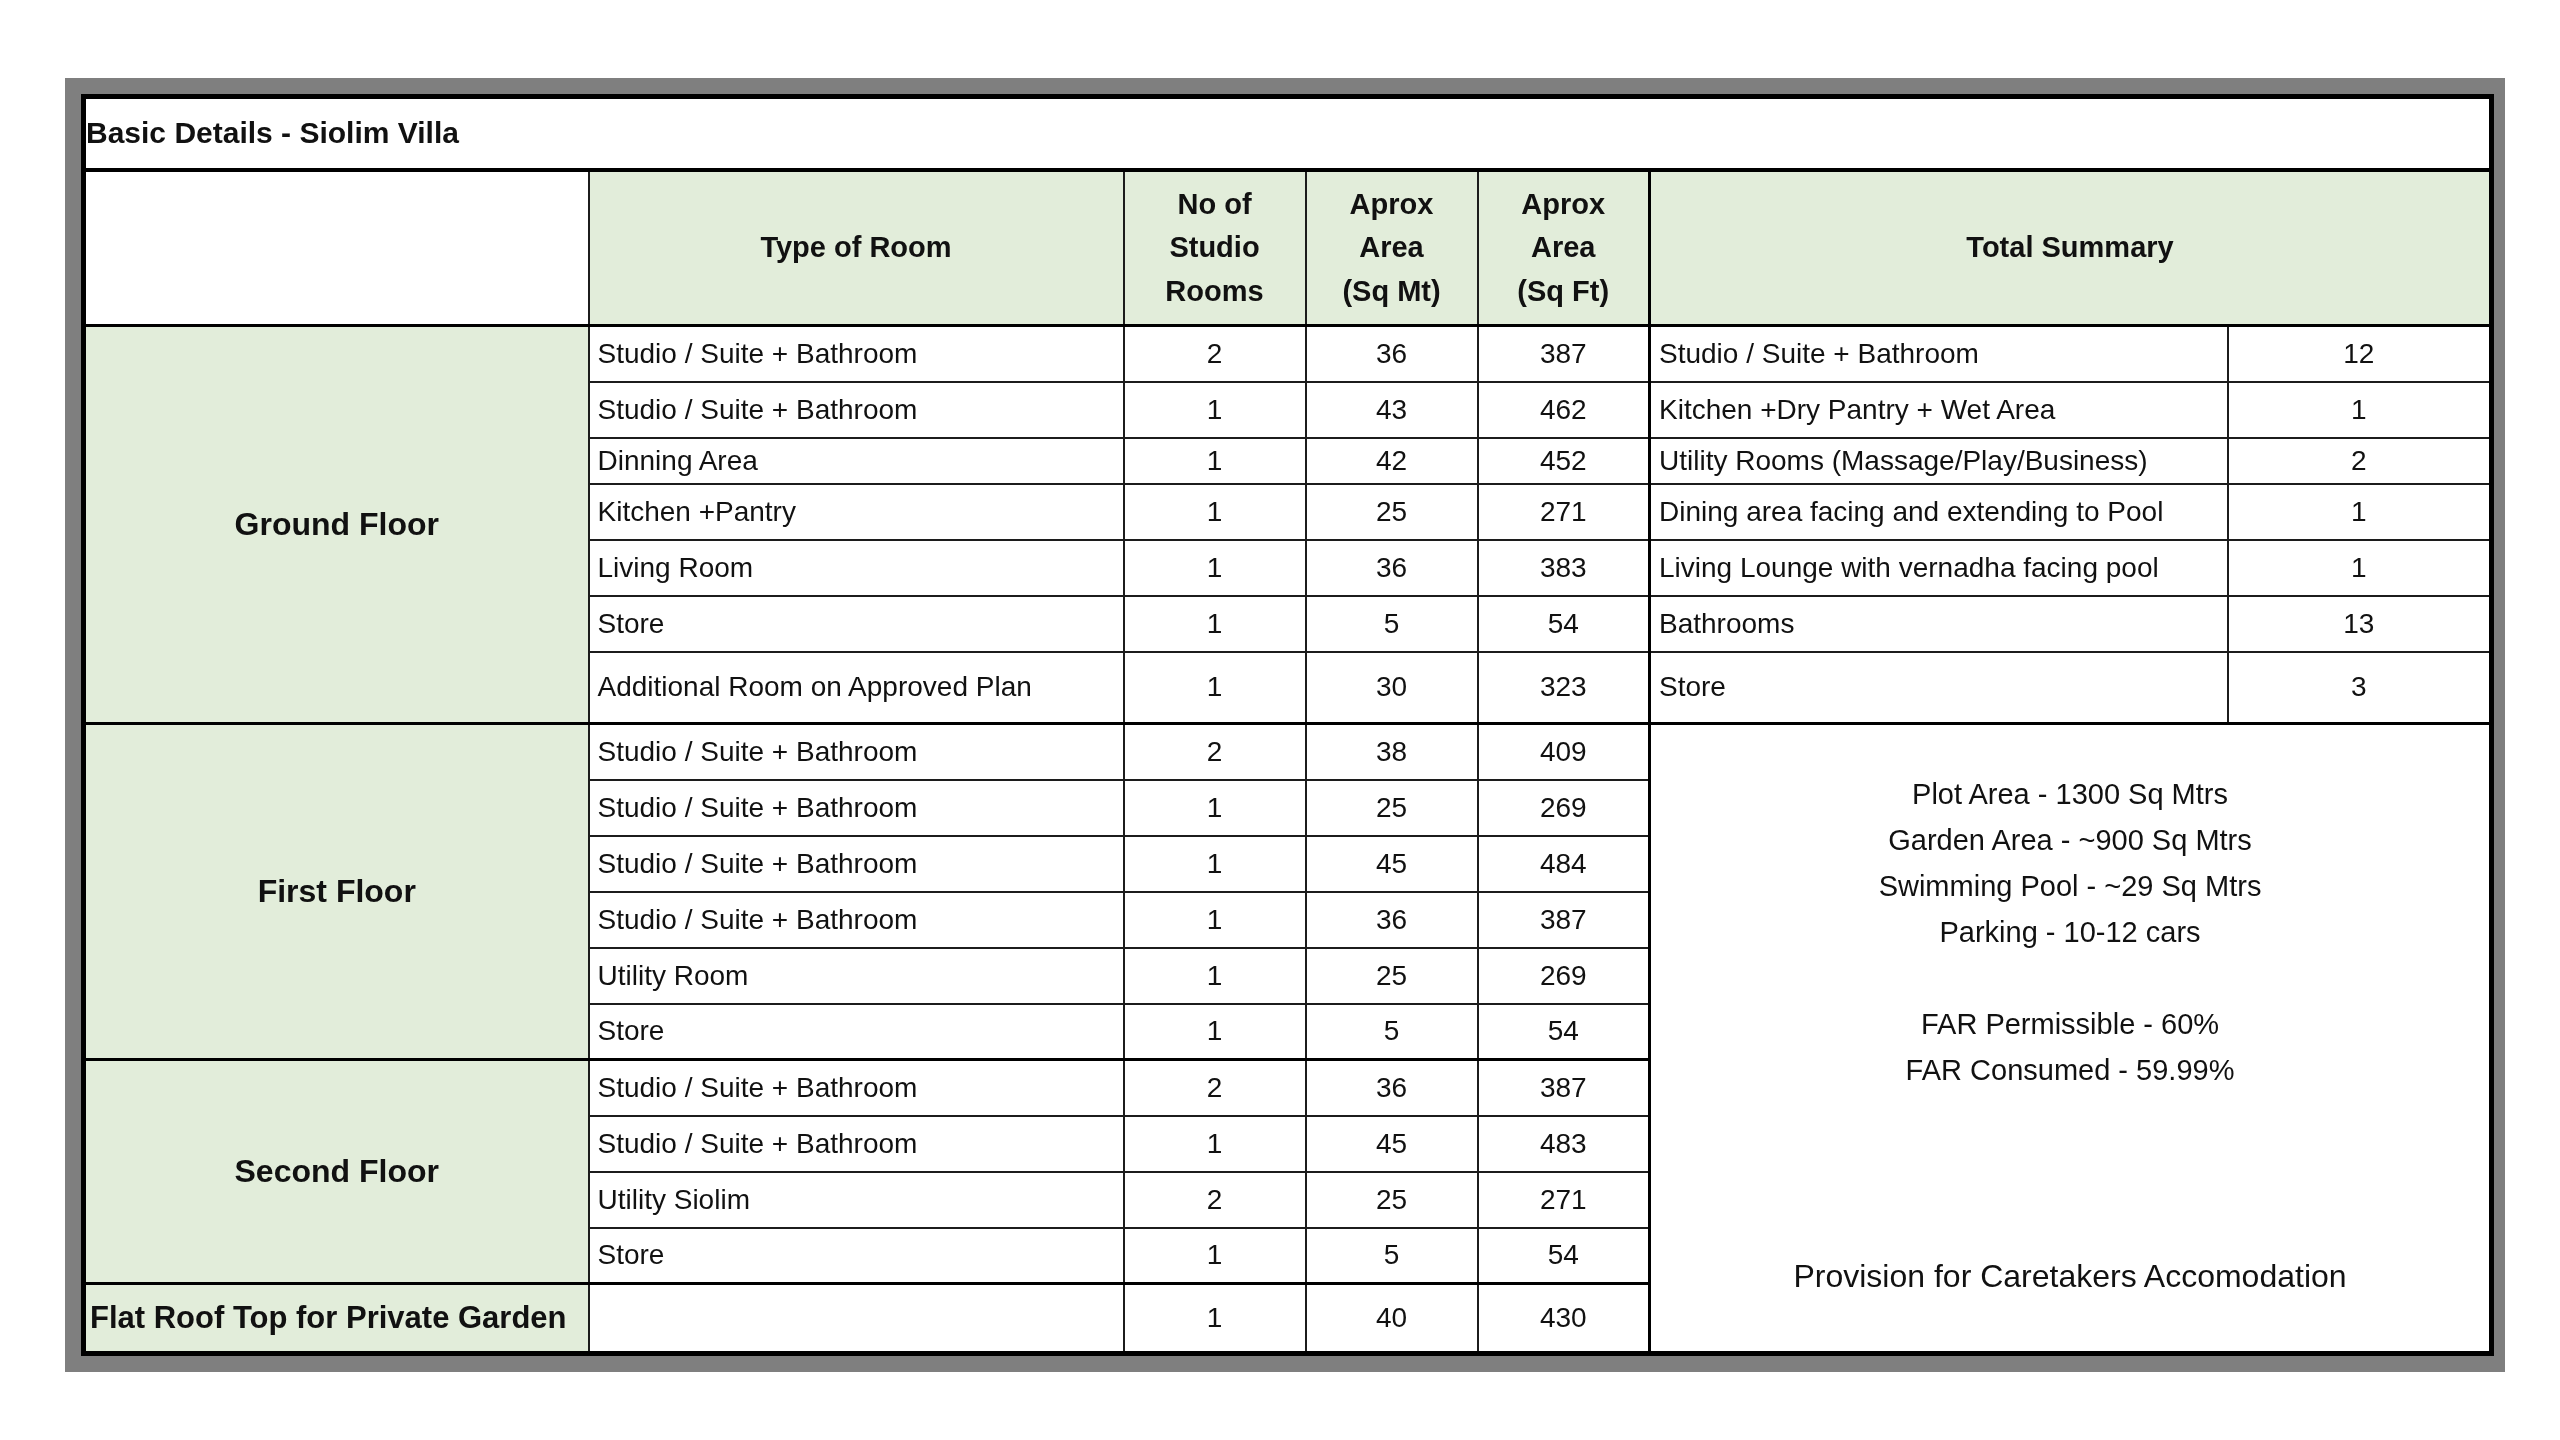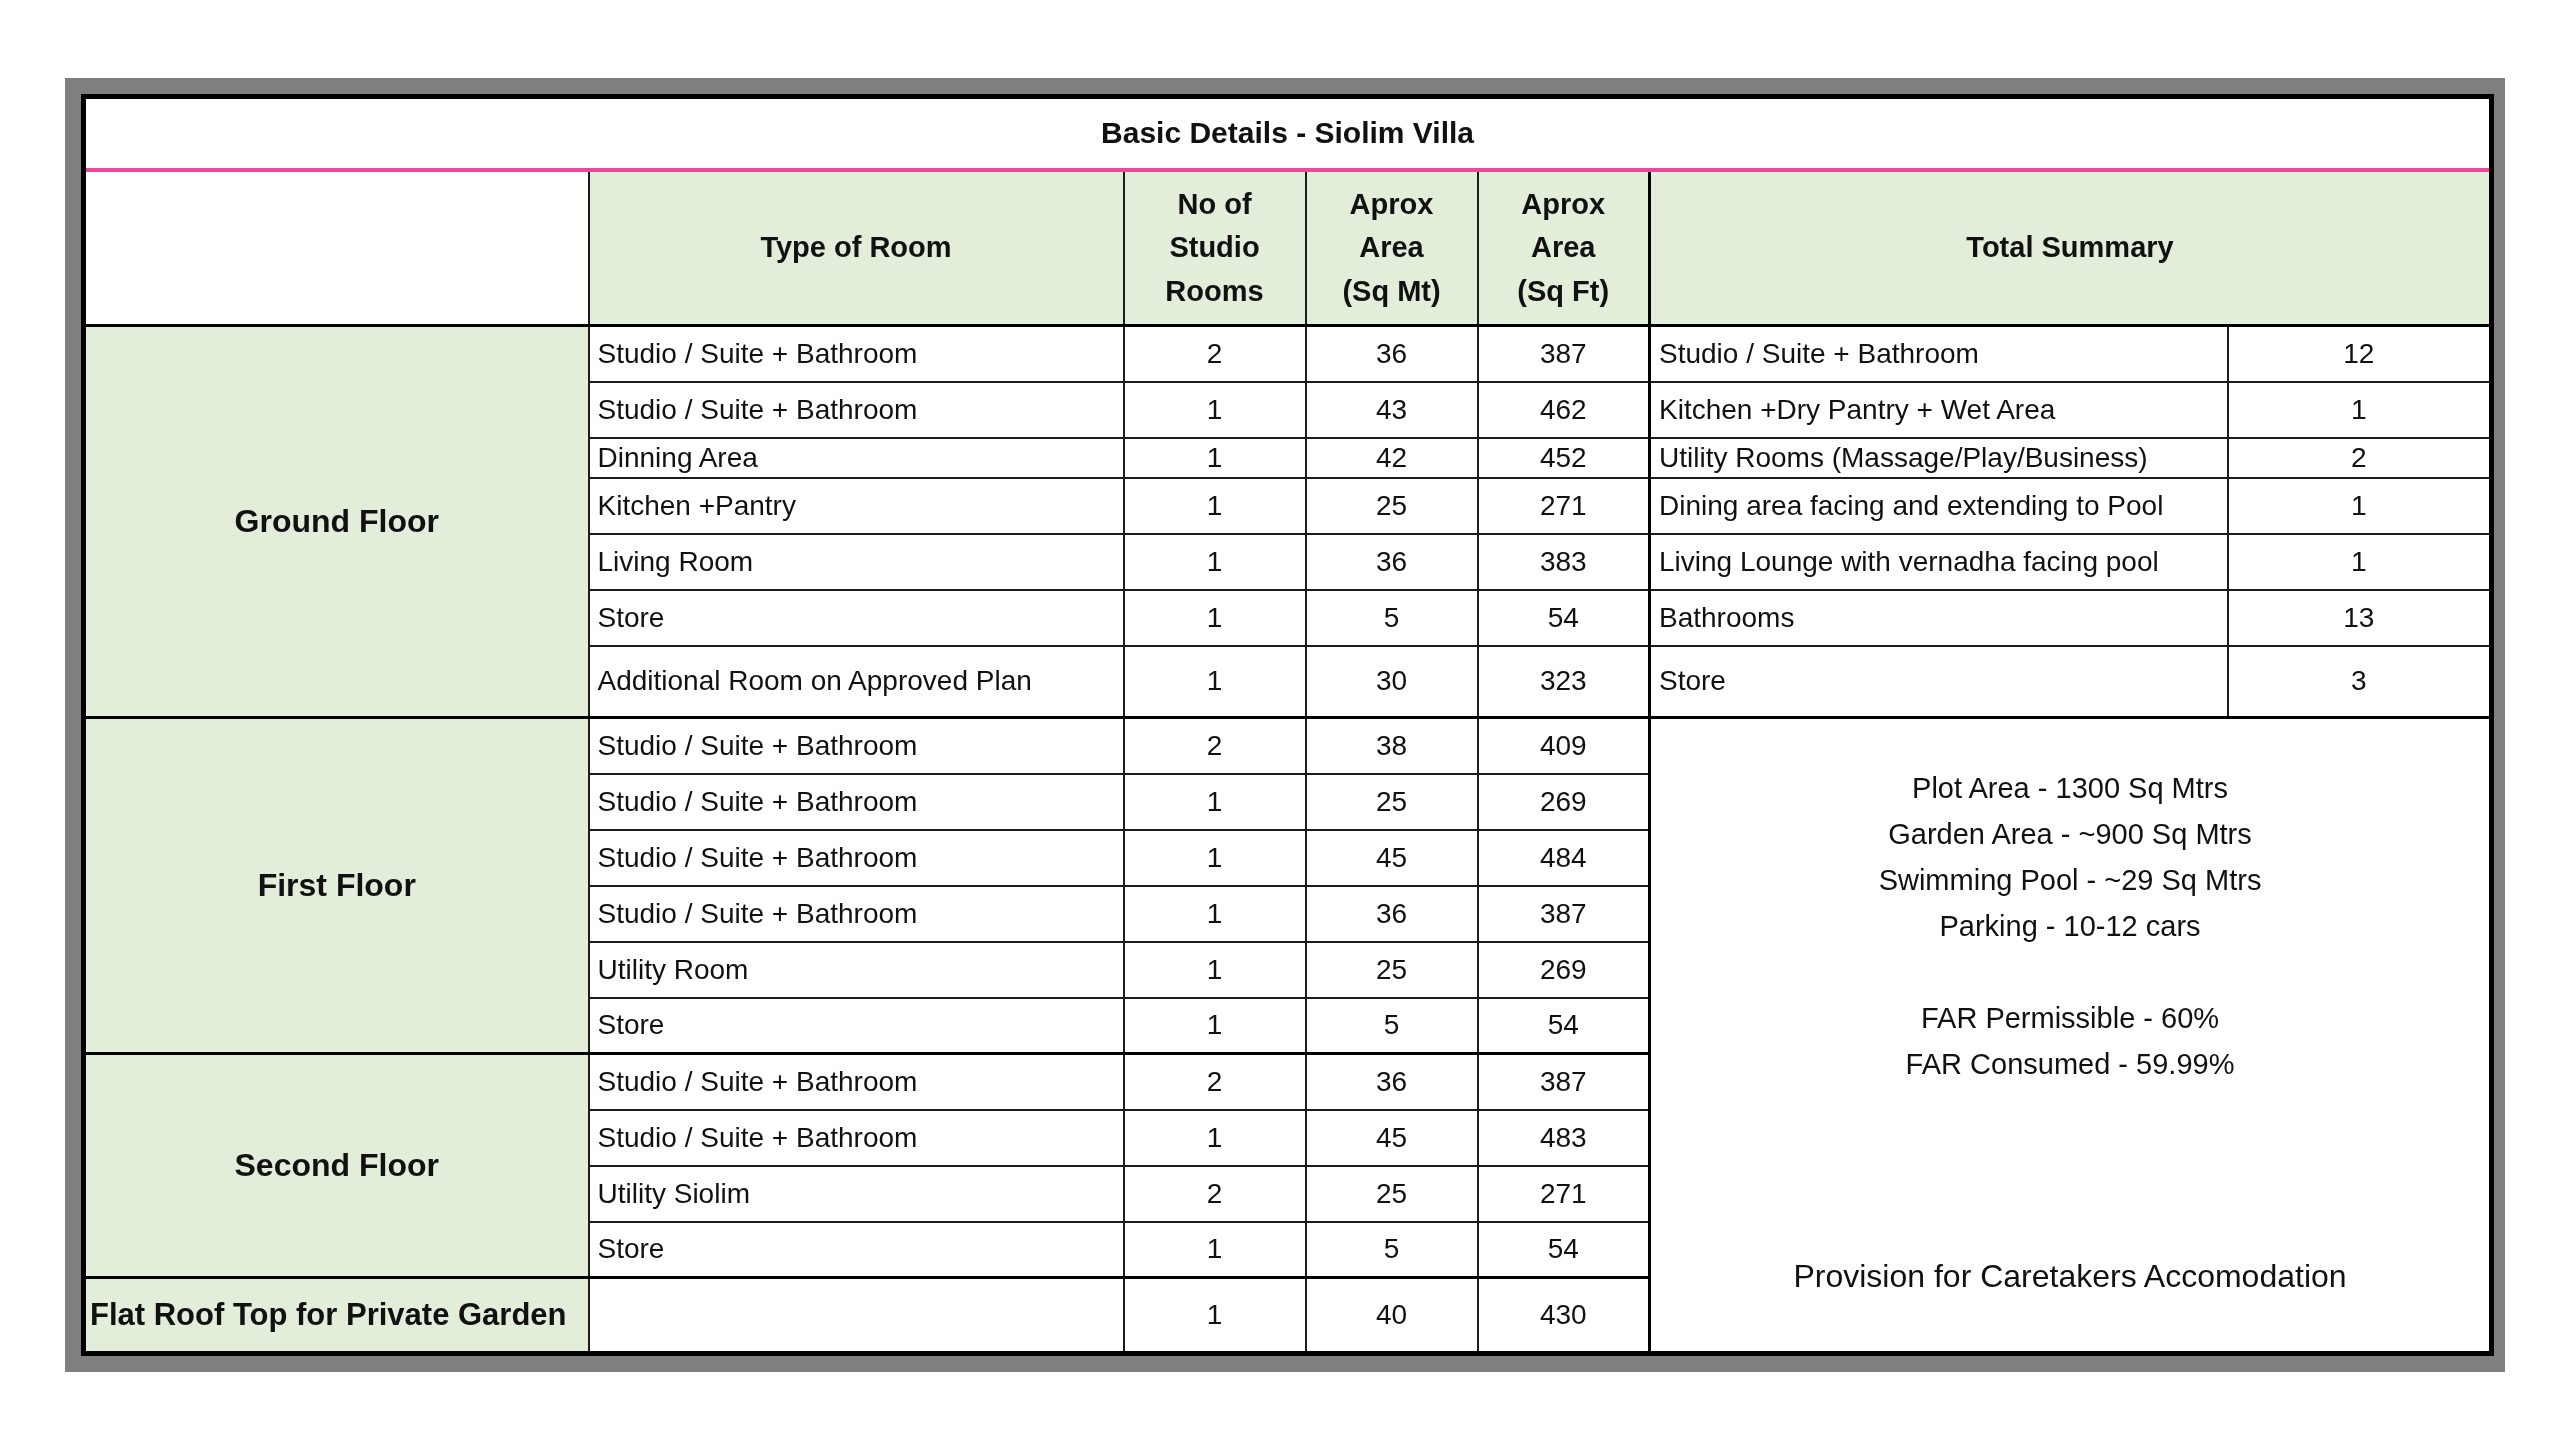--- a/index.html
+++ b/index.html
@@ -42,24 +42,23 @@
     border: 5px solid #000000;
   }
   td {
     border: 2px solid #1c1c1c;
     vertical-align: middle;
     font-size: 28px;
     padding: 0;
     overflow: hidden;
   }
   tr.title-row td {
-    border-bottom: 4px solid #ec4899;
+    border-bottom: 4px solid #000000;
     font-weight: bold;
     font-size: 30px;
-    text-align: center;
   }
   tr.header-row td {
     border-bottom: 3px solid #000000;
     font-weight: bold;
     font-size: 29px;
     text-align: center;
     line-height: 1.5;
   }
   tr.section-start td { border-top: 3px solid #000000; }
   .green { background: #e2edda; }
@@ -142,21 +141,21 @@
           <td class="num">12</td>
         </tr>
         <tr style="height:56px;">
           <td class="type">Studio / Suite + Bathroom</td>
           <td class="num">1</td>
           <td class="num">43</td>
           <td class="num">462</td>
           <td class="slabel sum-start">Kitchen +Dry Pantry + Wet Area</td>
           <td class="num">1</td>
         </tr>
-        <tr style="height:40px;">
+        <tr style="height:46px;">
           <td class="type">Dinning Area</td>
           <td class="num">1</td>
           <td class="num">42</td>
           <td class="num">452</td>
           <td class="slabel sum-start">Utility Rooms (Massage/Play/Business)</td>
           <td class="num">2</td>
         </tr>
         <tr style="height:56px;">
           <td class="type">Kitchen +Pantry</td>
           <td class="num">1</td>

